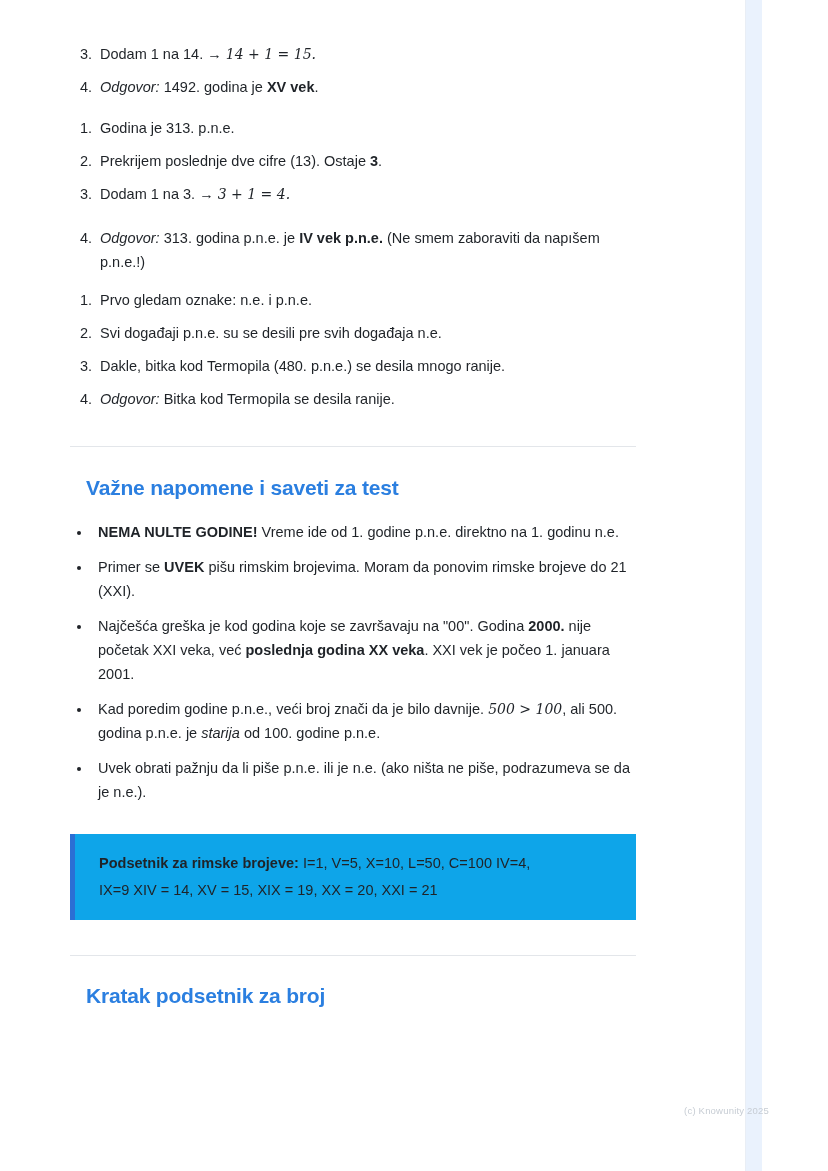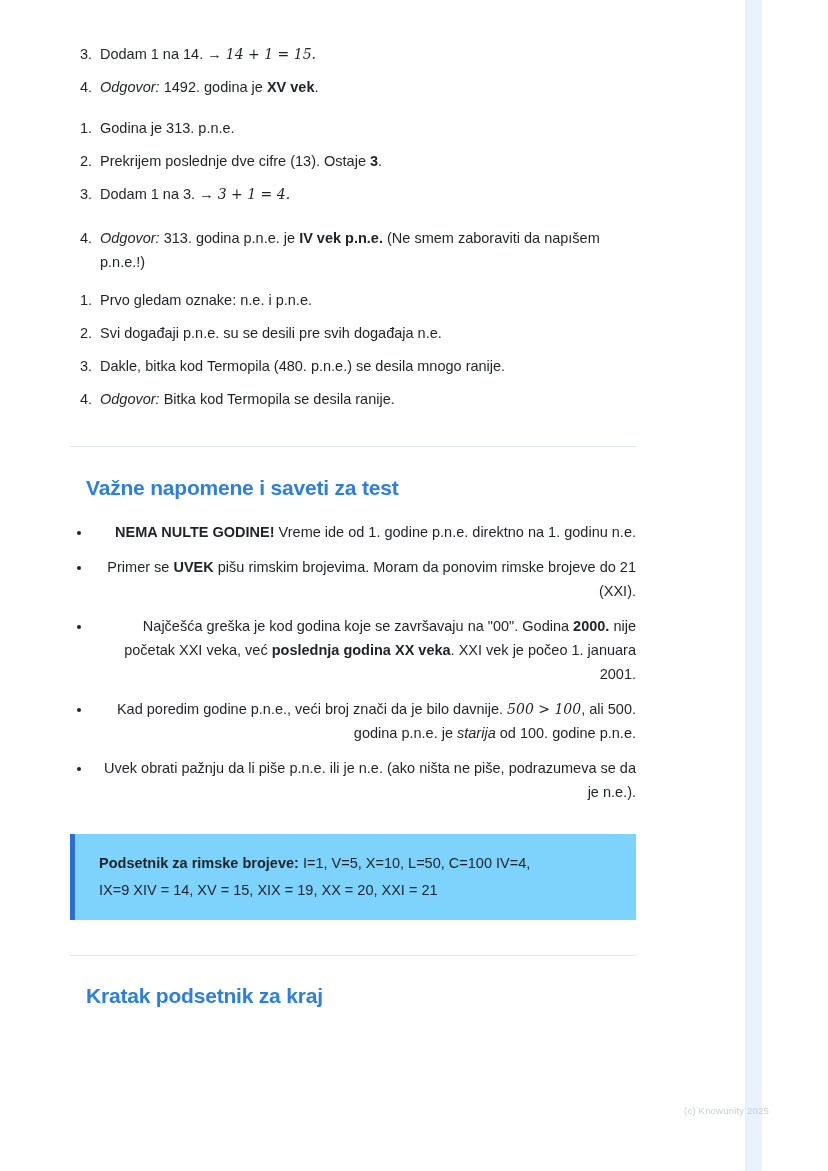--- a/index.html
+++ b/index.html
@@ -62,21 +62,20 @@
   ol.steps li {
     font-size: 14.5px;
     line-height: 33px;
     color: #1f2328;
     padding-left: 4px;
   }
   ul.notes {
     margin: 0;
     padding: 0 0 0 22px;
     list-style: disc;
-    text-align: right;
   }
   ul.notes li {
     font-size: 14.5px;
     line-height: 24px;
     color: #1f2328;
     margin-bottom: 11px;
     padding-left: 6px;
   }
   .para {
     font-size: 14.5px;
@@ -97,21 +96,21 @@
     font-weight: bold;
     margin: 16px;
     letter-spacing: -0.2px;
   }
   hr.div {
     border: none;
     border-top: 1px solid #e3e6ea;
     margin: 0;
   }
   .callout {
-    background: #7dd3fc;
+    background: #0ea5e9;
     border-left: 5px solid #2b6fd4;
     padding: 16px 20px 16px 24px;
     font-size: 14.5px;
     line-height: 27px;
     color: #1f2328;
   }
   .callout .justified {
     text-align: justify;
   }
   .footer-note {
@@ -167,19 +166,19 @@
       <li><span><span>Uvek obrati pažnju da li piše p.n.e. ili je n.e. (ako ništa ne piše, podrazumeva se da je n.e.).</span></span></li>
     </ul>
 
     <div class="callout" style="margin-top:30px;">
       <div class="justified"><b>Podsetnik za rimske brojeve:</b><span> I=1, V=5, X=10, L=50, C=100 IV=4,</span></div>
       <div>IX=9 XIV = 14, XV = 15, XIX = 19, XX = 20, XXI = 21</div>
     </div>
 
     <hr class="div" style="margin-top:35px;">
 
-    <h2 class="section" style="margin-top:28px;">Kratak podsetnik za kraj</h2>
+    <h2 class="section" style="margin-top:28px;">Kratak podsetnik za broj</h2>
 
   </div>
 
   <div class="footer-note">(c) Knowunity 2025</div>
 
 </div>
 
 </body></html>

